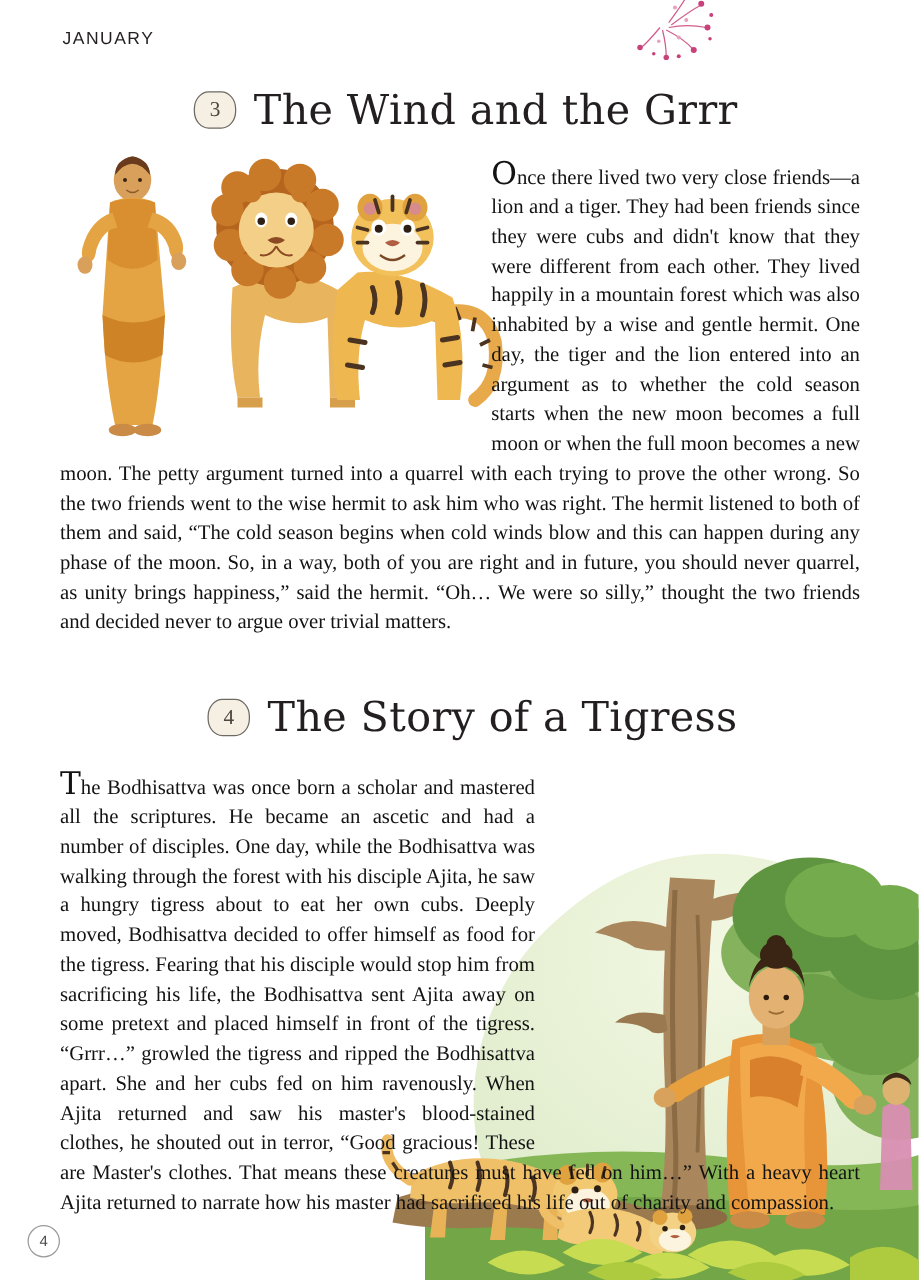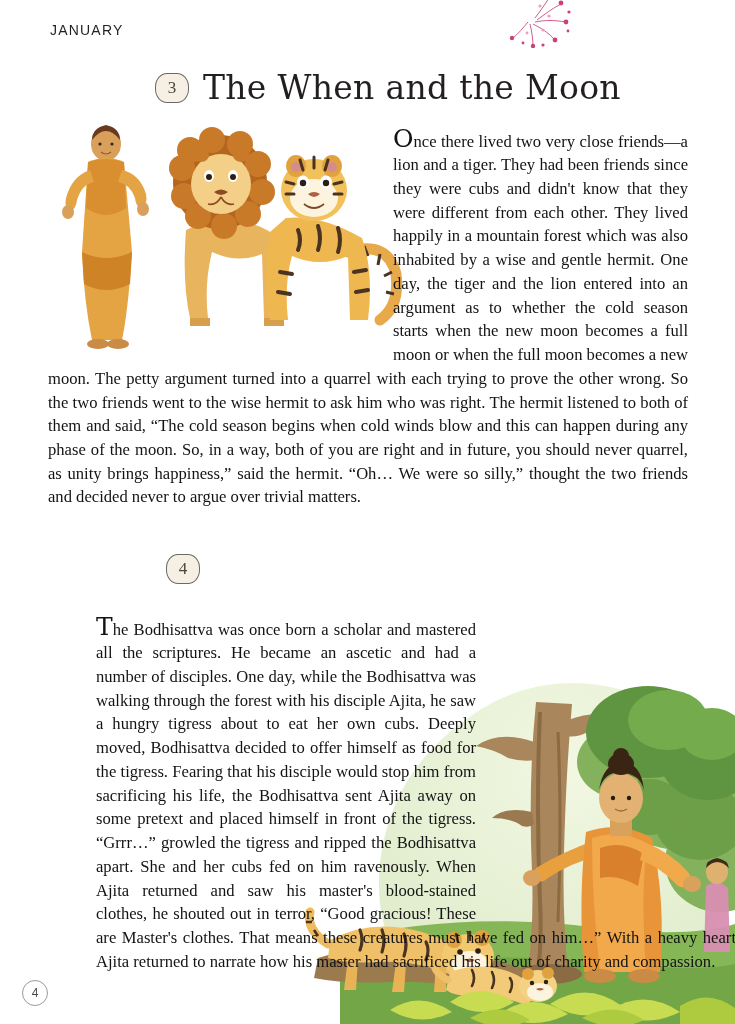--- a/index.html
+++ b/index.html
@@ -160,21 +160,21 @@
         <circle cx="57" cy="18" r="1.6"></circle>
           <circle cx="66" cy="28" r="1.6"></circle>
         <circle cx="60" cy="42" r="1.6"></circle>
           <circle cx="44" cy="45" r="1.4"></circle>
       </g>
     </svg>
   </div>
 
   <div class="story-head" style="left:155px; top:68px;">
     <div class="story-num">3</div>
-    <div class="story-title">The When and the Moon</div>
+    <div class="story-title">The Wind and the Grrr</div>
   </div>
 
   <div class="illo1">
     <svg width="360" height="245" viewBox="0 0 360 245">
 
       <g>
 
         <ellipse cx="58" cy="32" rx="15" ry="17" fill="#d9a05b"></ellipse>
         <path d="M44 28 Q58 10 72 28 Q72 16 58 13 Q44 16 44 28 Z" fill="#6a3a1c"></path>
         <circle cx="52" cy="32" r="1.6" fill="#3b2412"></circle>
@@ -267,20 +267,21 @@
     </svg>
   </div>
 
   <p class="body-text" style="left:48px; top:112px; width:640px;">
     <span class="float-left-img"></span>
     <span class="dropcap-letter">O</span><span>nce there lived two very close friends—a lion and a tiger. They had been friends since they were cubs and didn't know that they were different from each other. They lived happily in a mountain forest which was also inhabited by a wise and gentle hermit. One day, the tiger and the lion entered into an argument as to whether the cold season starts when the new moon becomes a full moon or when the full moon becomes a new moon. The petty argument turned into a quarrel with each trying to prove the other wrong. So the two friends went to the wise hermit to ask him who was right. The hermit listened to both of them and said, “The cold season begins when cold winds blow and this can happen during any phase of the moon. So, in a way, both of you are right and in future, you should never quarrel, as unity brings happiness,” said the hermit. “Oh… We were so silly,” thought the two friends and decided never to argue over trivial matters.</span>
   </p>
 
   <div class="story-head" style="left:166px; top:554px;">
     <div class="story-num">4</div>
+    <div class="story-title">The Story of a Tigress</div>
   </div>
 
   <div class="illo2">
     <svg width="435" height="352" viewBox="0 0 435 352">
       <defs>
         <clipPath id="scene">
             <rect x="0" y="0" width="435" height="352"></rect>
           </clipPath>
         <radialGradient id="sky" cx="55%" cy="25%" r="75%">
           <stop offset="0%" stop-color="#f2f7e2"></stop>
@@ -414,20 +415,20 @@
         </g>
         <g fill="#aecb3f">
           <path d="M170 346 Q200 328 230 348 Q200 362 170 346 Z"></path>
           <path d="M282 346 Q314 328 344 348 Q314 362 282 346 Z"></path>
           <path d="M380 334 Q408 316 435 336 L435 352 L380 352 Z"></path>
         </g>
       </g>
     </svg>
   </div>
 
-  <p class="body-text" style="left:48px; top:600px; width:640px;margin-left:48px;">
+  <p class="body-text" style="left:48px; top:600px; width:640px;">
     <span class="float-right-art"></span>
     <span class="dropcap-letter">T</span><span>he Bodhisattva was once born a scholar and mastered all the scriptures. He became an ascetic and had a number of disciples. One day, while the Bodhisattva was walking through the forest with his disciple Ajita, he saw a hungry tigress about to eat her own cubs. Deeply moved, Bodhisattva decided to offer himself as food for the tigress. Fearing that his disciple would stop him from sacrificing his life, the Bodhisattva sent Ajita away on some pretext and placed himself in front of the tigress. “Grrr…” growled the tigress and ripped the Bodhisattva apart. She and her cubs fed on him ravenously. When Ajita returned and saw his master's blood-stained clothes, he shouted out in terror, “Good gracious! These are Master's clothes. That means these creatures must have fed on him…” With a heavy heart Ajita returned to narrate how his master had sacrificed his life out of charity and compassion.</span>
   </p>
 
   <div class="page-num">4</div>
 
 </div>
 
 </body></html>

